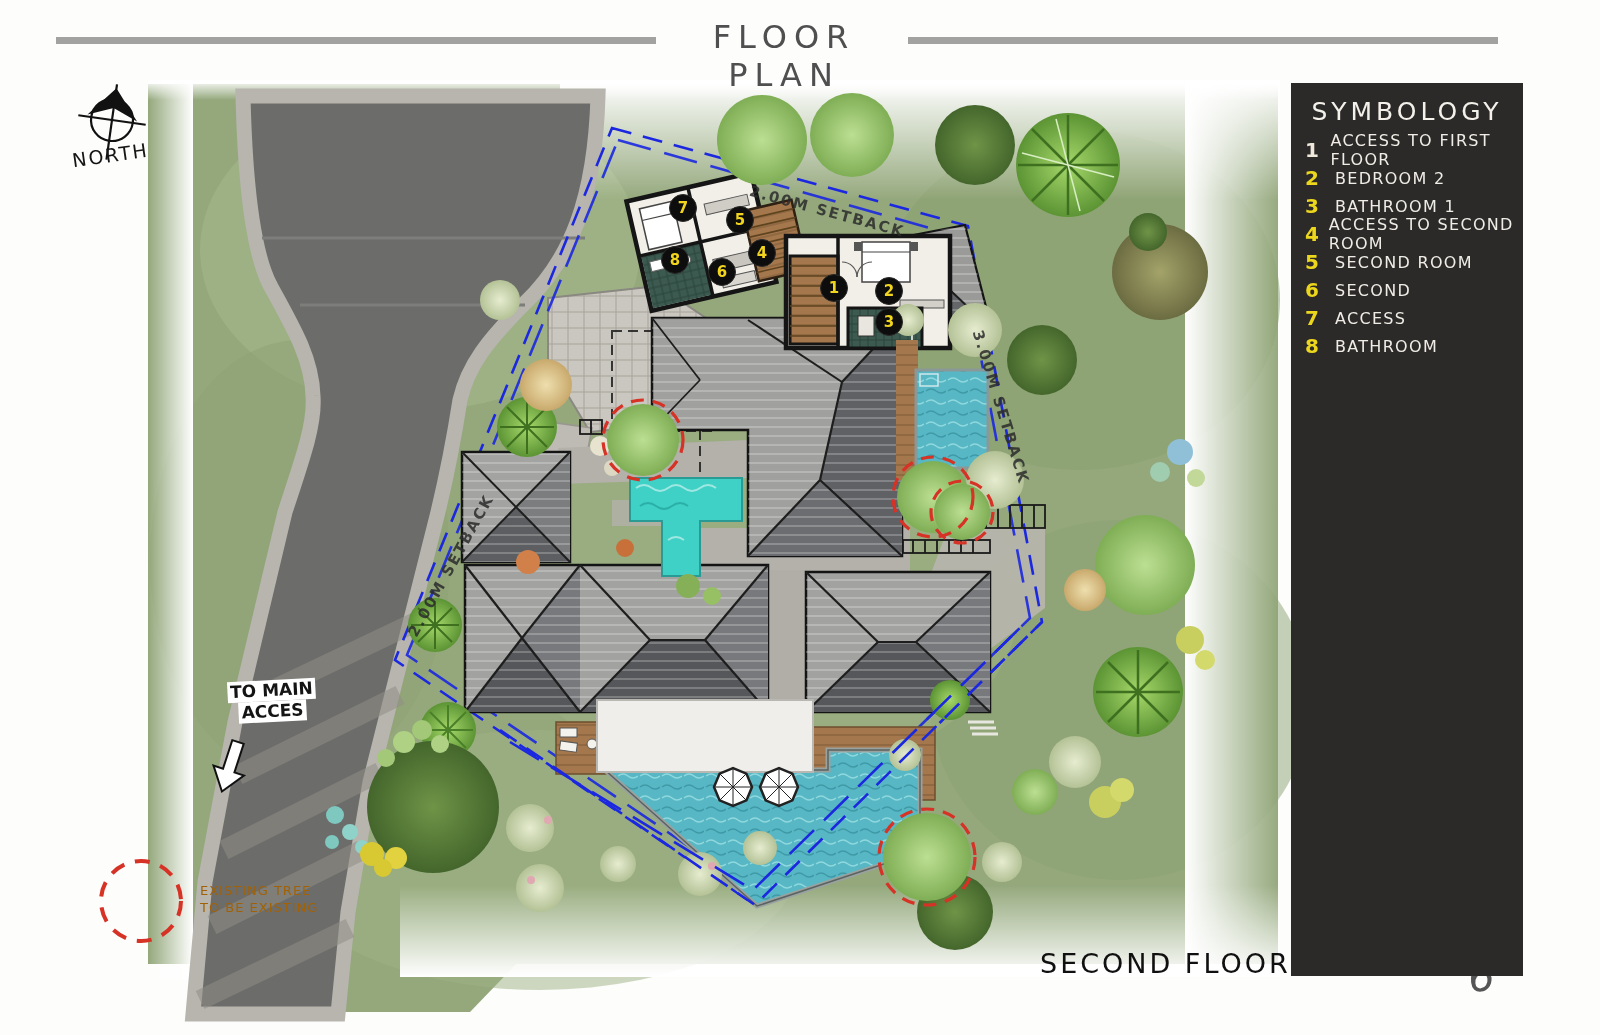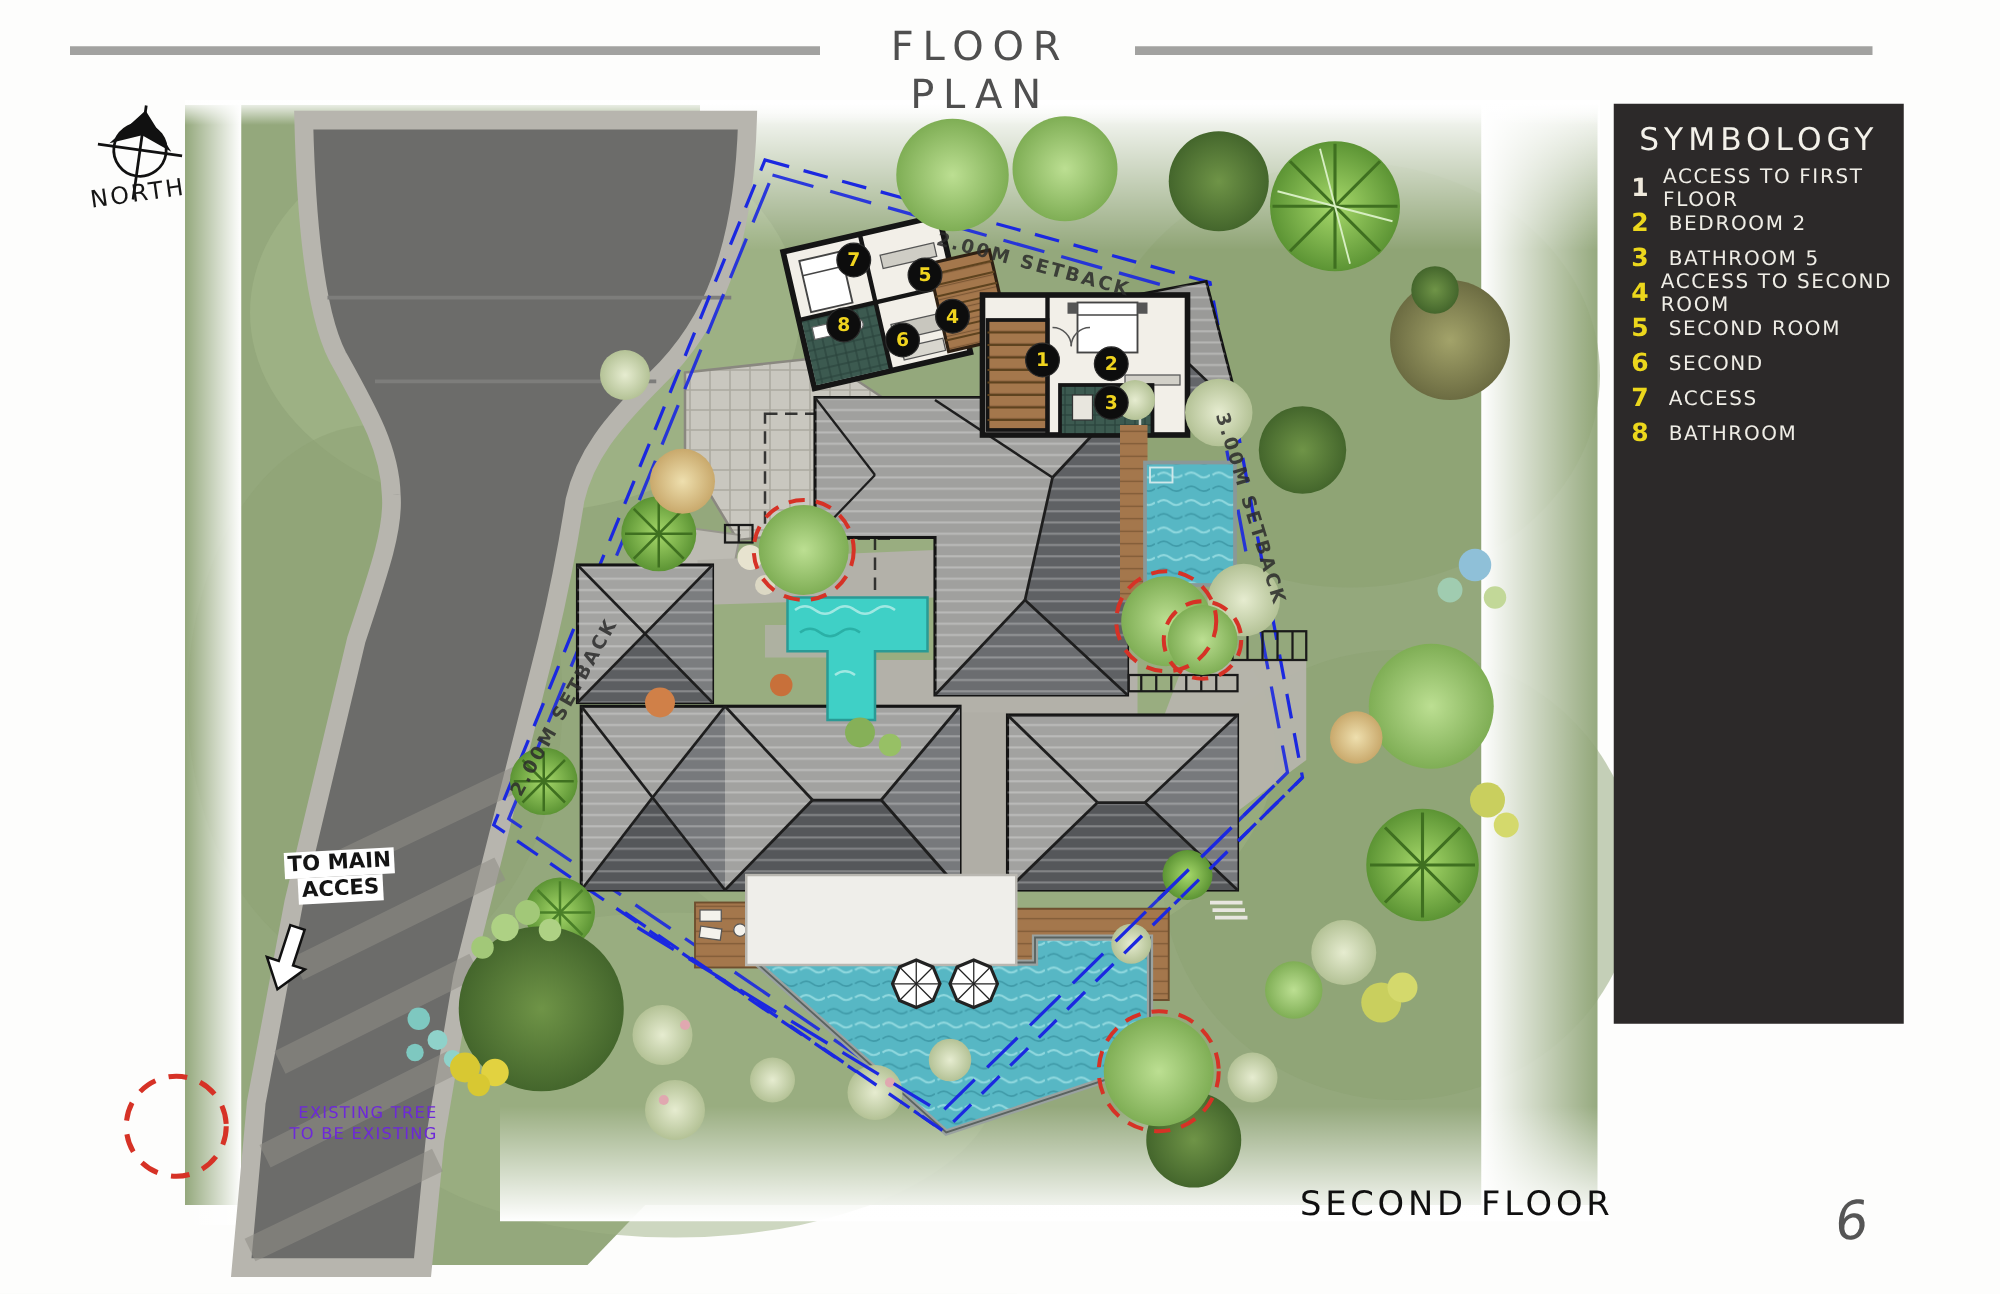--- a/index.html
+++ b/index.html
@@ -8,39 +8,39 @@
   svg.plan{position:absolute;left:0;top:0;}
 
   
   .rule{position:absolute;height:7px;background:#a2a2a0;}
   .rule.left{left:56px;top:37px;width:600px;}
   .rule.right{left:908px;top:37px;width:590px;}
   .page-title{position:absolute;left:660px;top:18px;width:248px;text-align:center;
     font-size:32px;color:#4f4f4f;letter-spacing:7px;font-weight:500;}
 
   
-  .sidebar{position:absolute;left:1291px;top:83px;width:232px;height:736px;background:#2c2929;}
+  .sidebar{position:absolute;left:1291px;top:83px;width:232px;height:893px;background:#2c2929;}
   .sidebar-title{margin-top:14px;text-align:center;color:#f3f1ea;font-size:25px;letter-spacing:4px;font-weight:500;}
   .legend-row{display:flex;align-items:center;height:28px;margin-left:14px;}
   .legend-num{width:30px;font-size:20px;font-weight:bold;text-align:left;}
   .legend-label{color:#efede6;font-size:16px;letter-spacing:1.3px;}
   #legend-items{margin-top:10px;}
 
   
   .north-label{position:absolute;left:72px;top:144px;font-size:19px;color:#151515;
     letter-spacing:2px;transform:rotate(-8deg);font-weight:500;}
   .second-floor{position:absolute;left:1040px;top:920px;font-size:27px;color:#101010;
     letter-spacing:3px;font-weight:400;margin-top:28px;}
   .page-num{position:absolute;left:1468px;top:952px;font-size:42px;color:#555;
     font-style:italic;transform:rotate(-6deg);}
   .access-label{position:absolute;left:222px;top:680px;width:100px;transform:rotate(-3deg);
     text-align:center;font-weight:600;color:#141414;}
   .access-label .chip{display:inline-block;background:#fff;padding:0 3px;font-size:17px;line-height:21px;}
-  .tree-note{position:absolute;left:200px;top:882px;width:150px;text-align:right;
-    font-size:13px;letter-spacing:1px;color:#6d28d9;line-height:17px;font-weight:500;}
+  .tree-note{position:absolute;left:200px;top:882px;width:150px;text-align:left;
+    font-size:13px;letter-spacing:1px;color:#a16207;line-height:17px;font-weight:500;}
   .setback{position:absolute;font-size:15px;font-weight:600;color:#2c2c2c;letter-spacing:2px;opacity:.85;}
   .setback.top{left:752px;top:182px;transform:rotate(15deg);transform-origin:left top;}
   .setback.right{left:986px;top:328px;transform:rotate(73deg);transform-origin:left top;}
   .setback.left{left:420px;top:622px;transform:rotate(-61deg);transform-origin:left bottom;}
 
   
   .marker{position:absolute;width:26px;height:26px;border-radius:50%;background:#0d0d0d;
     color:#f0d41e;font-size:15px;font-weight:bold;display:flex;align-items:center;
     justify-content:center;transform:translate(-50%,-50%);border:1px solid #2a2a2a;}
 </style>
@@ -534,21 +534,21 @@
         <div class="legend-row">
           <span class="legend-num" style="color: rgb(239, 233, 220);">1</span>
           <span class="legend-label">ACCESS TO FIRST FLOOR</span>
         </div>
         <div class="legend-row">
           <span class="legend-num" style="color: rgb(236, 215, 28);">2</span>
           <span class="legend-label">BEDROOM 2</span>
         </div>
         <div class="legend-row">
           <span class="legend-num" style="color: rgb(236, 215, 28);">3</span>
-          <span class="legend-label">BATHROOM 5</span>
+          <span class="legend-label">BATHROOM 1</span>
         </div>
         <div class="legend-row">
           <span class="legend-num" style="color: rgb(236, 215, 28);">4</span>
           <span class="legend-label">ACCESS TO SECOND ROOM</span>
         </div>
         <div class="legend-row">
           <span class="legend-num" style="color: rgb(236, 215, 28);">5</span>
           <span class="legend-label">SECOND ROOM</span>
         </div>
         <div class="legend-row">

